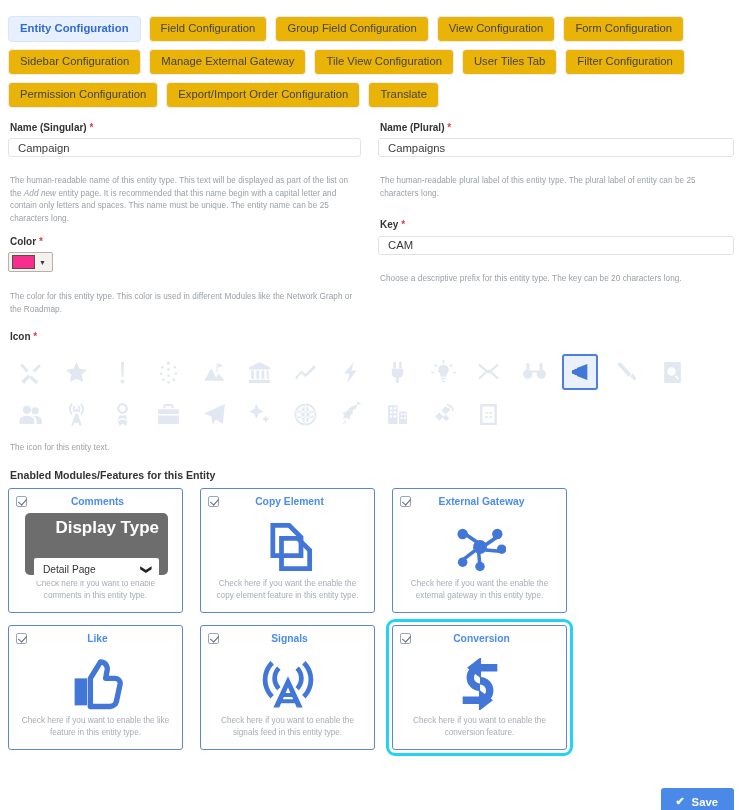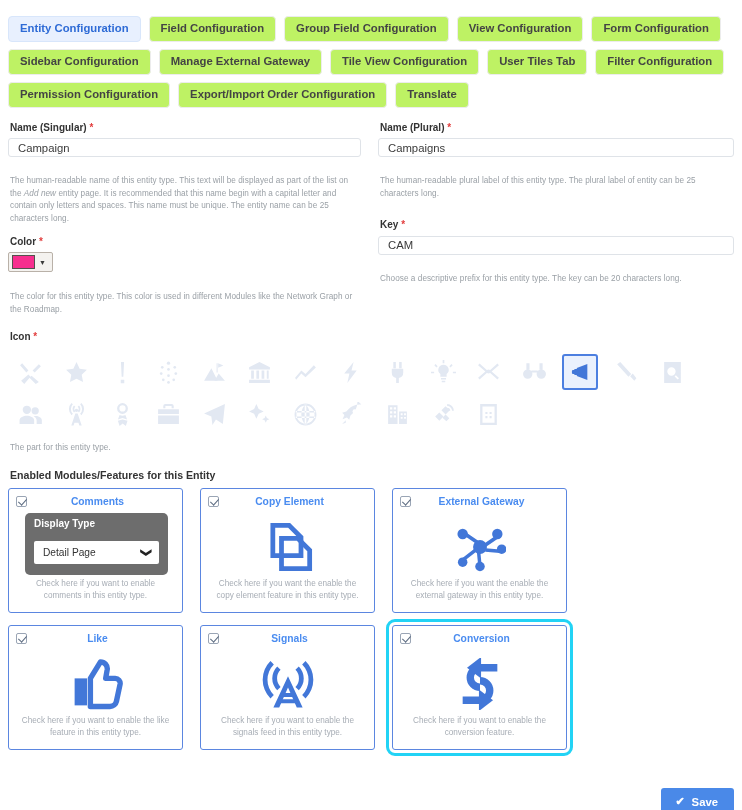--- a/index.html
+++ b/index.html
@@ -15,24 +15,24 @@
 
   
   .page-title {
     font-size: 13.5px; font-weight: bold; color: #333;
     padding: 7px 0 0 2px; letter-spacing: .1px;
   }
 
   
   .tabs { margin-top: 16px; display: flex; flex-wrap: wrap; gap: 7px 8px; }
   .tab {
-    background: #bef264; color: #444;
+    background: #eab308; color: #444;
     border: 1px solid #ececec; border-radius: 4px;
     font-size: 11.3px; padding: 5px 11px 6px 11px;
-    white-space: nowrap; line-height: 1.15; cursor: pointer; font-weight: bold;
+    white-space: nowrap; line-height: 1.15; cursor: pointer;
   }
   .tab.active { background: #e8f0fe; color: #2e6bd6; font-weight: bold; border-color: #d8e6fb; }
 
   
   .form-grid { margin-top: 14px; display: flex; }
   .col { width: 50%; padding-right: 10px; }
   .col.right { padding-right: 0; padding-left: 7px; }
 
   .field-label {
     font-size: 10px; font-weight: bold; color: #333;
@@ -127,22 +127,22 @@
     padding: 0 12px;
   }
 
   
   .dt-overlay {
     position: absolute; left: 16px; top: 24px;
     width: 143px; height: 62px; background: #6d6d6d; border-radius: 5px;
     z-index: 5; padding: 5px 9px 0 9px;
   }
   .dt-label {
-    text-align: left; color: #fff; font-size: 10px; font-weight: bold;
-    margin-bottom: 12px;
+    text-align: right; color: #fff; font-size: 17px; font-weight: bold;
+    margin-bottom: 20px;
   }
   .dt-select {
     background: #fff; height: 23px; border-radius: 2px;
     display: flex; align-items: center; justify-content: space-between;
     padding: 0 8px 0 9px; font-size: 10.2px; color: #333;
   }
   .dt-caret { font-size: 11px; font-weight: bold; color: #222; }
 
   
   .save-bar { position: absolute; right: 8px; bottom: 10px; }
@@ -365,21 +365,21 @@
             <path d="M14 12l3.6 3.6-2.8 2.8L11 15z"></path>
             <path d="M15.5 2a6.5 6.5 0 0 1 6.5 6.5h-1.8A4.7 4.7 0 0 0 15.5 3.8zM15.5 5.5a3 3 0 0 1 3 3h-1.8a1.2 1.2 0 0 0-1.2-1.2z"></path>
           </svg>
         </div>
         <div class="icon-cell">
           <svg viewBox="0 0 24 24" xmlns="http://www.w3.org/2000/svg">
             <path d="M4 2h16v20H4zm2.2 2.2v15.6h11.6V4.2zM9 9.5h2v2H9zm4 0h2v2h-2zM9 13.5h2v2H9zm4 0h2v2h-2z" fill-rule="evenodd"></path>
           </svg>
         </div>
       </div>
-    <div class="help" style="margin-top:7px">The part for this entity type.</div>
+    <div class="help" style="margin-top:7px">The icon for this entity text.</div>
   </div>
 
   <div class="modules-title">Enabled Modules/Features for this Entity</div>
   <div class="cards" id="cards">
       <div class="card-wrap">
         <div class="card">
           <div class="card-head">
             <div class="cb"></div>
             <div class="card-title">Comments</div>
           </div>

